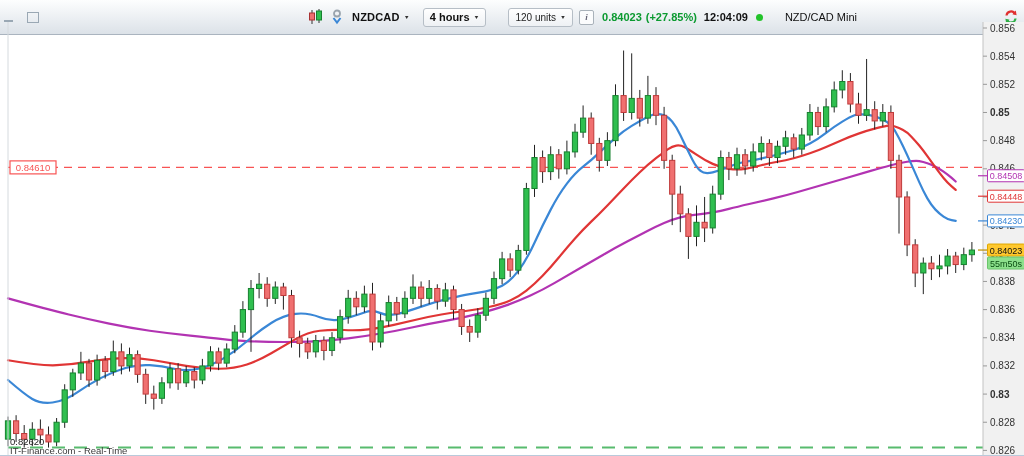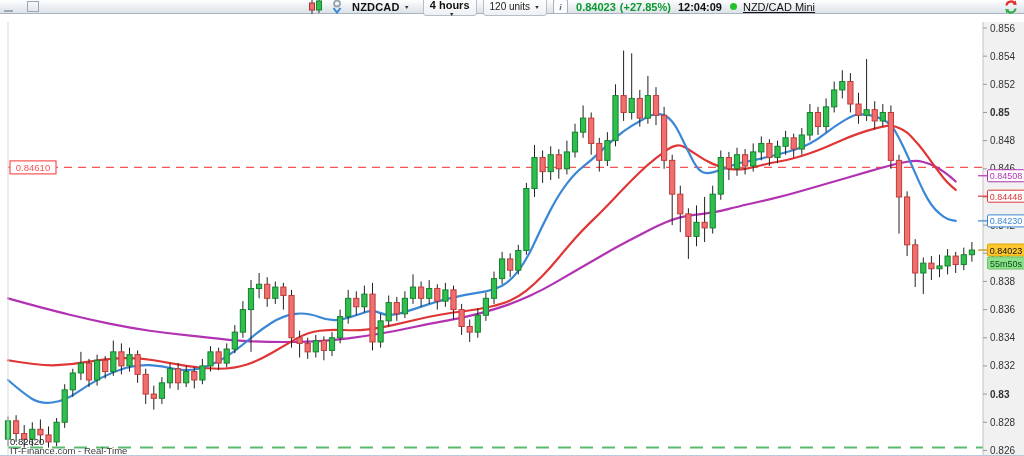--- a/index.html
+++ b/index.html
@@ -1,40 +1,40 @@
 <!DOCTYPE html>
 <html><head>
 <meta charset="utf-8">
 <style>
   html,body{margin:0;padding:0;background:#fff;}
   .window{position:relative;width:1024px;height:456px;background:#fff;overflow:hidden;
     font-family:"Liberation Sans",sans-serif;border-bottom:1px solid #b9cadb;box-sizing:border-box;}
   
-  .toolbar{position:absolute;top:0;left:0;width:1024px;height:14px;
+  .toolbar{position:absolute;top:0;left:0;width:1024px;height:35px;
     background:linear-gradient(#fdfefe,#e9edf1 60%,#dce2e8);border-bottom:1px solid #aab4bf;
     display:flex;align-items:center;box-sizing:border-box;font-size:11px;color:#111;}
   .win-min{width:9px;height:2px;background:#9aa8b4;margin-left:4px;margin-top:8px;cursor:pointer;}
   .win-max{width:10px;height:9px;border:1.5px solid #9aa8b4;margin-left:14px;background:transparent;cursor:pointer;}
   .tb-spacer1{width:268px;}
   .tb-item{display:flex;align-items:center;margin:0 3px;white-space:nowrap;}
   .tb-btn{display:flex;align-items:center;background:linear-gradient(#ffffff,#eef1f4);
     border:1px solid #b6bec6;border-radius:3px;padding:1px 6px;height:15px;cursor:pointer;}
-  .bold{font-weight:bold;flex-direction:column;}
+  .bold{font-weight:bold;}
   .caret{font-size:6px;color:#333;margin-left:4px;transform:scaleY(.9);}
   .symbol{font-weight:bold;letter-spacing:.2px;cursor:pointer;}
   .units-btn{font-size:10px;color:#222;}
   .info-btn{width:13px;height:13px;border:1px solid #a9b2ba;border-radius:2px;background:#fbfcfd;
     display:flex;align-items:center;justify-content:center;font-size:9px;color:#667;
     font-family:"Liberation Serif",serif;font-style:italic;font-weight:bold;cursor:pointer;margin-left:6px;}
   .quote{margin-left:8px;}
   .q-price{color:#0b9a30;font-weight:bold;}
   .q-change{color:#0b9a30;font-weight:bold;margin-left:4px;}
   .q-time{color:#111;font-weight:bold;margin-left:7px;text-align:center;}
   .q-dot{width:7px;height:7px;border-radius:50%;background:#22c32a;margin-left:8px;}
-  .q-name{margin-left:6px;color:#111;text-decoration:underline;}
+  .q-name{margin-left:22px;color:#111;}
   .tb-flex{flex:1;}
   .refresh{margin-right:5px;cursor:pointer;display:flex;align-items:center;}
   .candle-ico{margin-right:4px;cursor:pointer;display:flex;align-items:center;}
   .link-ico{margin:0 6px 0 2px;display:flex;align-items:center;}
   
   #chart-svg{position:absolute;top:22px;left:0;}
   text{font-family:"Liberation Sans",sans-serif;}
 </style>
 </head>
 <body>
@@ -63,21 +63,21 @@
     <div class="tb-item symbol">
       <span>NZDCAD</span>
       <span class="caret">▼</span>
     </div>
 
     <div class="tb-btn bold" style="margin-left:10px;">
       <span>4 hours</span>
       <span class="caret">▼</span>
     </div>
 
-    <div class="tb-btn units-btn" style="margin-left:6px;">
+    <div class="tb-btn units-btn" style="margin-left:22px;">
       <span>120 units</span>
       <span class="caret">▼</span>
     </div>
 
     <div class="info-btn">i</div>
 
     <div class="tb-item quote">
       <span class="q-price">0.84023</span>
       <span class="q-change">(+27.85%)</span>
       <span class="q-time">12:04:09</span>

